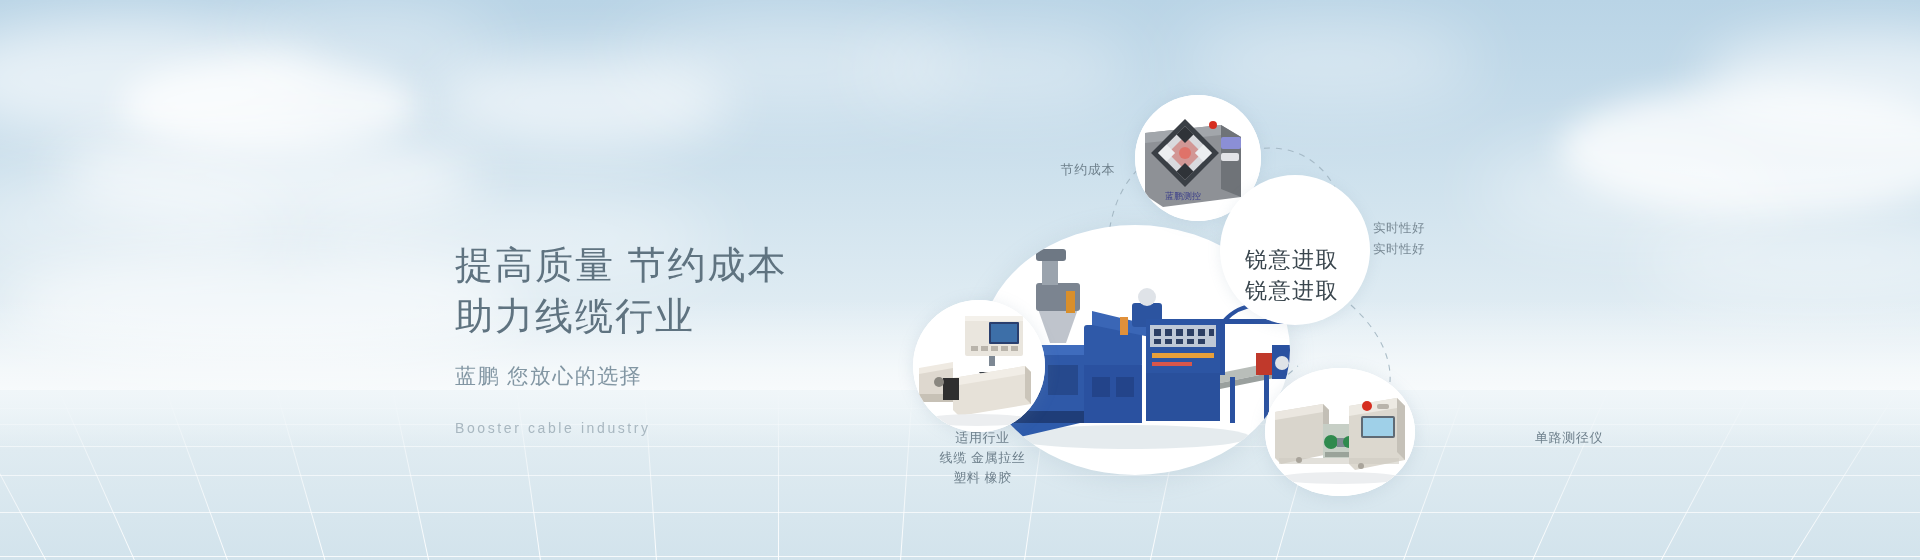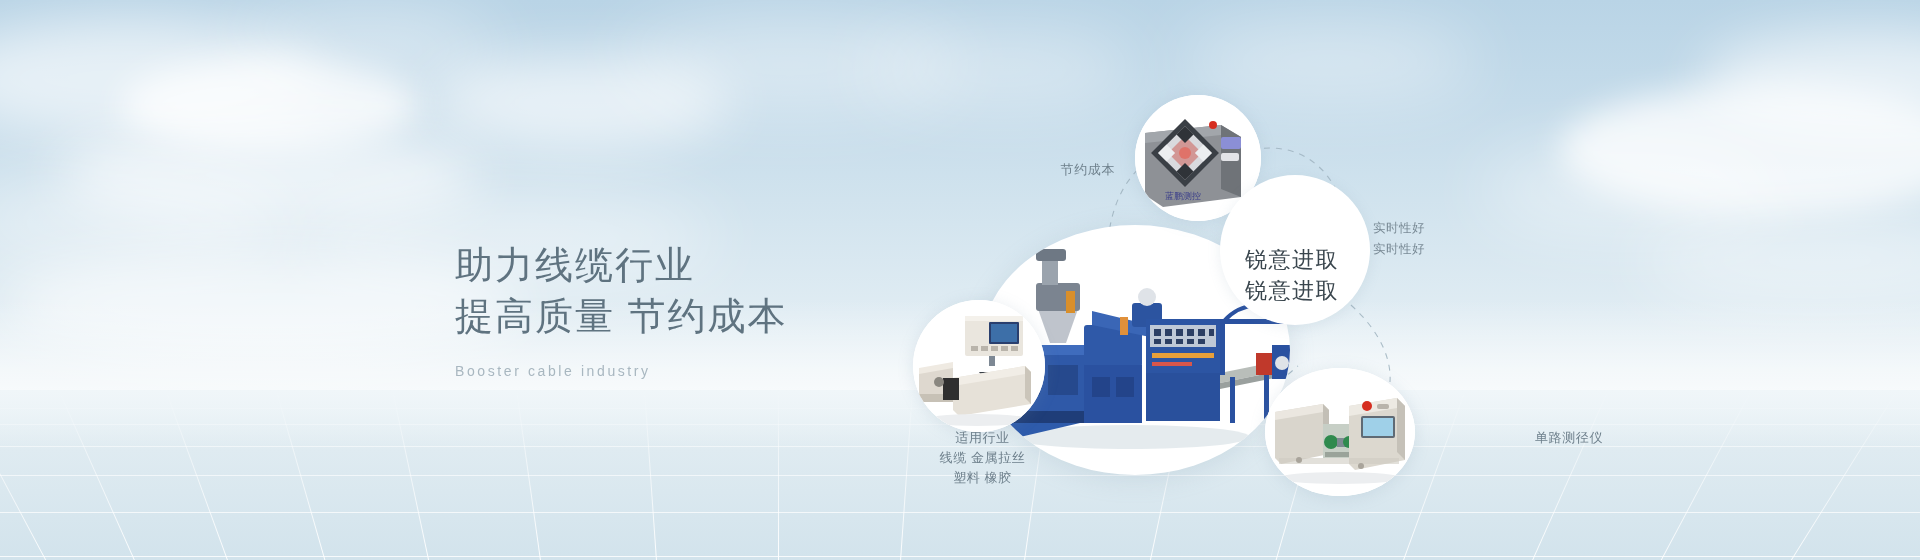--- a/index.html
+++ b/index.html
@@ -60,21 +60,21 @@
   .copy { position:absolute; left:455px; top:240px; z-index:20; }
   .headline {
     font-size:38px; line-height:1.34; color:#5f7380; letter-spacing:2px;
     font-weight:400; white-space:nowrap;
   }
   .sub-cn {
     margin-top:20px; font-size:21px; color:#8296a3; letter-spacing:1.5px;
     white-space:nowrap;
   }
   .sub-en {
-    margin-top:16px; font-size:14px; color:#a8b7c0; letter-spacing:2.6px;
+    margin-top:25px; font-size:14px; color:#a8b7c0; letter-spacing:2.6px;
     white-space:nowrap; line-height:1.9;
   }
 
   
   .comp { position:absolute; left:880px; top:0; width:1040px; height:560px; z-index:15; }
 
   .dashes { position:absolute; inset:0; z-index:1; }
 
   
   .bubble {
@@ -151,22 +151,23 @@
     <div class="vline" style="left:1036px;transform:skewX(-8deg);"></div>
     <div class="vline" style="left:1168px;transform:skewX(-12deg);"></div>
     <div class="vline" style="left:1300px;transform:skewX(-16deg);"></div>
     <div class="vline" style="left:1434px;transform:skewX(-20deg);"></div>
     <div class="vline" style="left:1570px;transform:skewX(-24deg);"></div>
     <div class="vline" style="left:1706px;transform:skewX(-28deg);"></div>
     <div class="vline" style="left:1844px;transform:skewX(-32deg);"></div>
   </div>
 
   <div class="copy">
+    <div class="headline">提高质量 节约成本</div>
     <div class="headline">助力线缆行业</div>
-    <div class="headline">提高质量 节约成本</div>
+    <div class="sub-cn">蓝鹏 您放心的选择</div>
     <div class="sub-en">Booster  cable  industry</div>
   </div>
 
   <div class="comp">
 
     <svg class="dashes" width="1040" height="560" viewBox="0 0 1040 560">
       <g fill="none" stroke="#9fb3bf" stroke-width="1.1" stroke-dasharray="6 6" opacity=".85">
         <path d="M232 300 C 218 230, 236 168, 292 148"></path>
         <path d="M372 150 C 420 140, 452 170, 462 205"></path>
         <path d="M452 290 C 492 318, 512 352, 510 382"></path>

